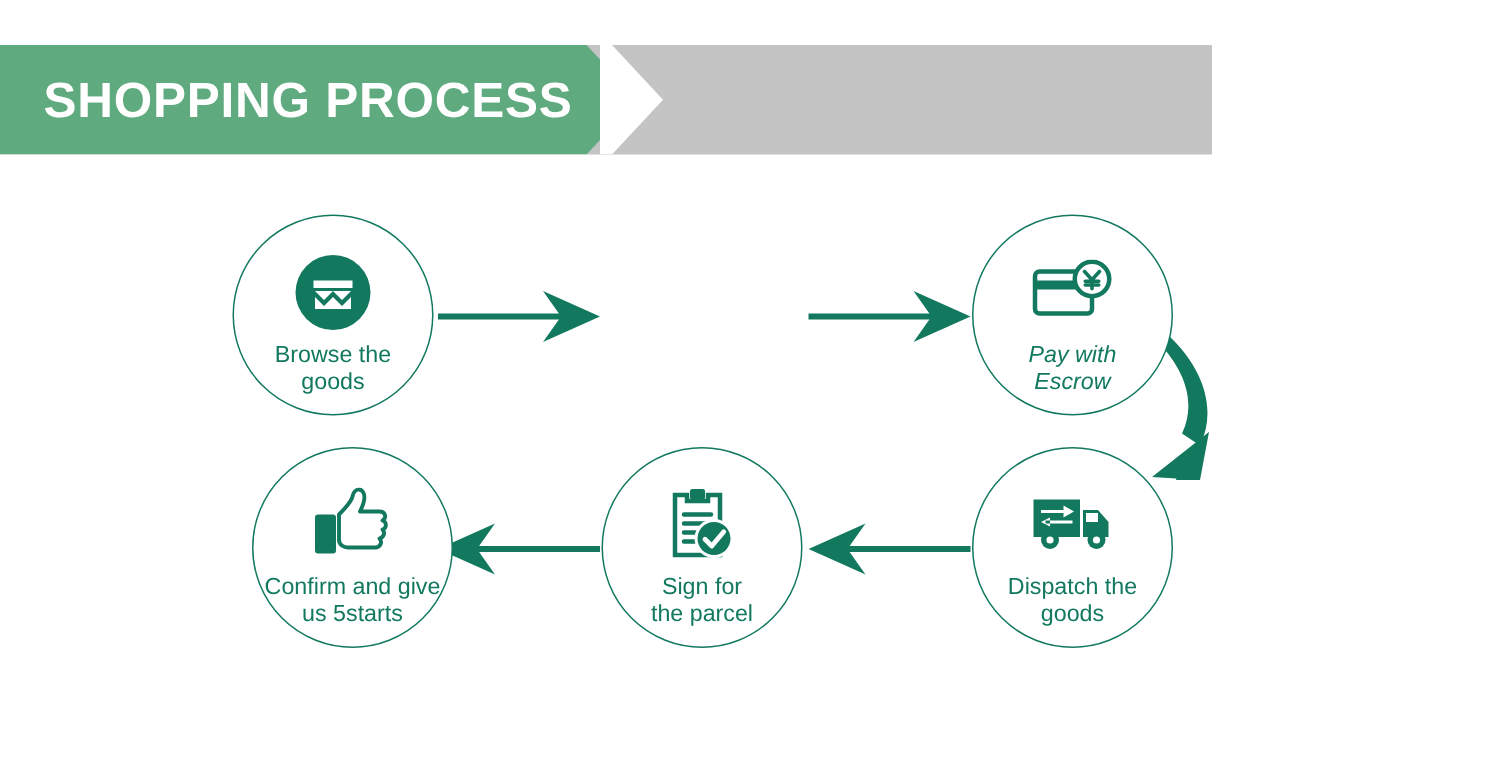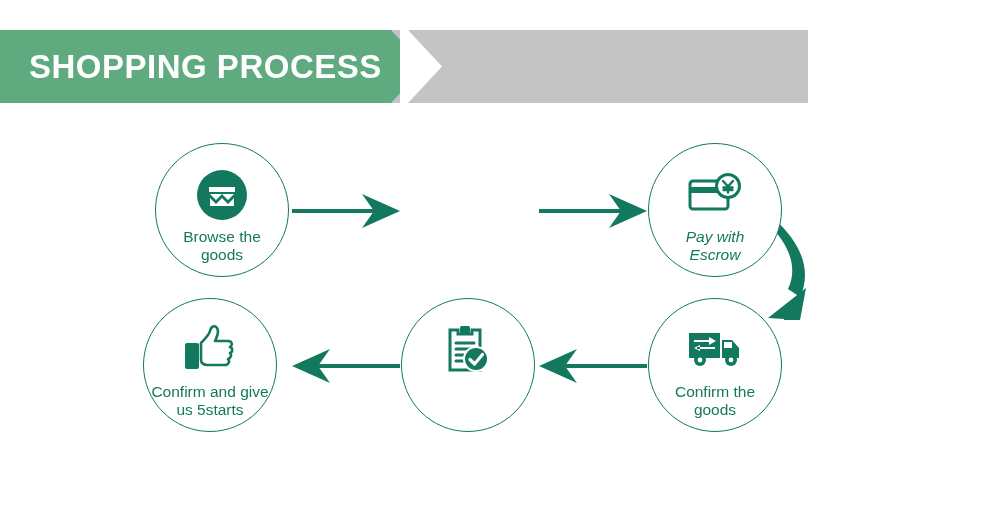--- a/index.html
+++ b/index.html
@@ -121,21 +121,21 @@
     text-align: center;
     white-space: pre-line;
   }
 
   
   #node-0 { left: 155px;  top: 143px; }
   #node-1 { left: 401px;  top: 143px; }
   #node-2 { left: 648px;  top: 143px; font-style: italic; }
   #node-3 { left: 648px;  top: 298px; }
   #node-4 { left: 401px;  top: 298px; }
-  #node-5 { left: 143px;  top: 298px; }
+  #node-5 { left: 168px;  top: 298px; }
 </style>
 </head>
 <body>
 
 <div id="page">
 
   <div id="banner">
     <div id="banner-grey"></div>
     <div id="banner-green"></div>
     <div id="banner-notch"></div>
@@ -220,37 +220,39 @@
             <path d="M35,11 L45,11 L52,19 L52,29 L35,29 Z" fill="#12795f"></path>
             <rect x="37" y="13" width="8" height="6" fill="#ffffff"></rect>
             <circle cx="13" cy="31" r="6" fill="#12795f"></circle>
             <circle cx="13" cy="31" r="2.4" fill="#ffffff"></circle>
             <circle cx="44" cy="31" r="6" fill="#12795f"></circle>
             <circle cx="44" cy="31" r="2.4" fill="#ffffff"></circle>
             <path d="M7,11 L27,11 L27,13 L7,13 Z M22,8 L29,12 L22,16 Z" fill="#ffffff"></path>
             <path d="M10,18 L28,18 L28,20 L10,20 Z M13,16 L7,19 L13,22 Z" fill="#ffffff"></path>
           </svg>
         </div>
-        <div class="node-label">Confirm the
+        <div class="node-label">Dispatch the
 goods</div>
       </div>
     </div>
 
     <div class="node" id="node-4">
       <div class="node-inner">
         <div class="node-icon">
           <svg width="50" height="52" viewBox="0 0 50 52">
             <path d="M7,6 L15,6 L15,10 L29,10 L29,6 L37,6 L37,46 L7,46 Z" fill="none" stroke="#12795f" stroke-width="3"></path>
             <rect x="17" y="2" width="10" height="7" rx="1.5" fill="#12795f"></rect>
             <path d="M13,19 L31,19 M13,25 L31,25 M13,31 L24,31 M13,37 L21,37" stroke="#12795f" stroke-width="3" stroke-linecap="round"></path>
             <circle cx="33" cy="35" r="13" fill="#ffffff"></circle>
             <circle cx="33" cy="35" r="11" fill="#12795f"></circle>
             <path d="M27,35.5 L31.5,40 L39.5,30.5" fill="none" stroke="#ffffff" stroke-width="3.2" stroke-linecap="round" stroke-linejoin="round"></path>
           </svg>
         </div>
+        <div class="node-label">Sign for
+the parcel</div>
       </div>
     </div>
 
     <div class="node" id="node-5">
       <div class="node-inner">
         <div class="node-icon">
           <svg width="54" height="50" viewBox="0 0 54 50">
             <rect x="2" y="18" width="14" height="26" rx="2" fill="#12795f"></rect>
             <path d="M18,18 C22,14 26,10 27,6 C28,1 32,0 34,3 C36,6 34,12 32,16
                      L45,16 C49,16 50,20 47,22 C50,23 50,27 47,28

